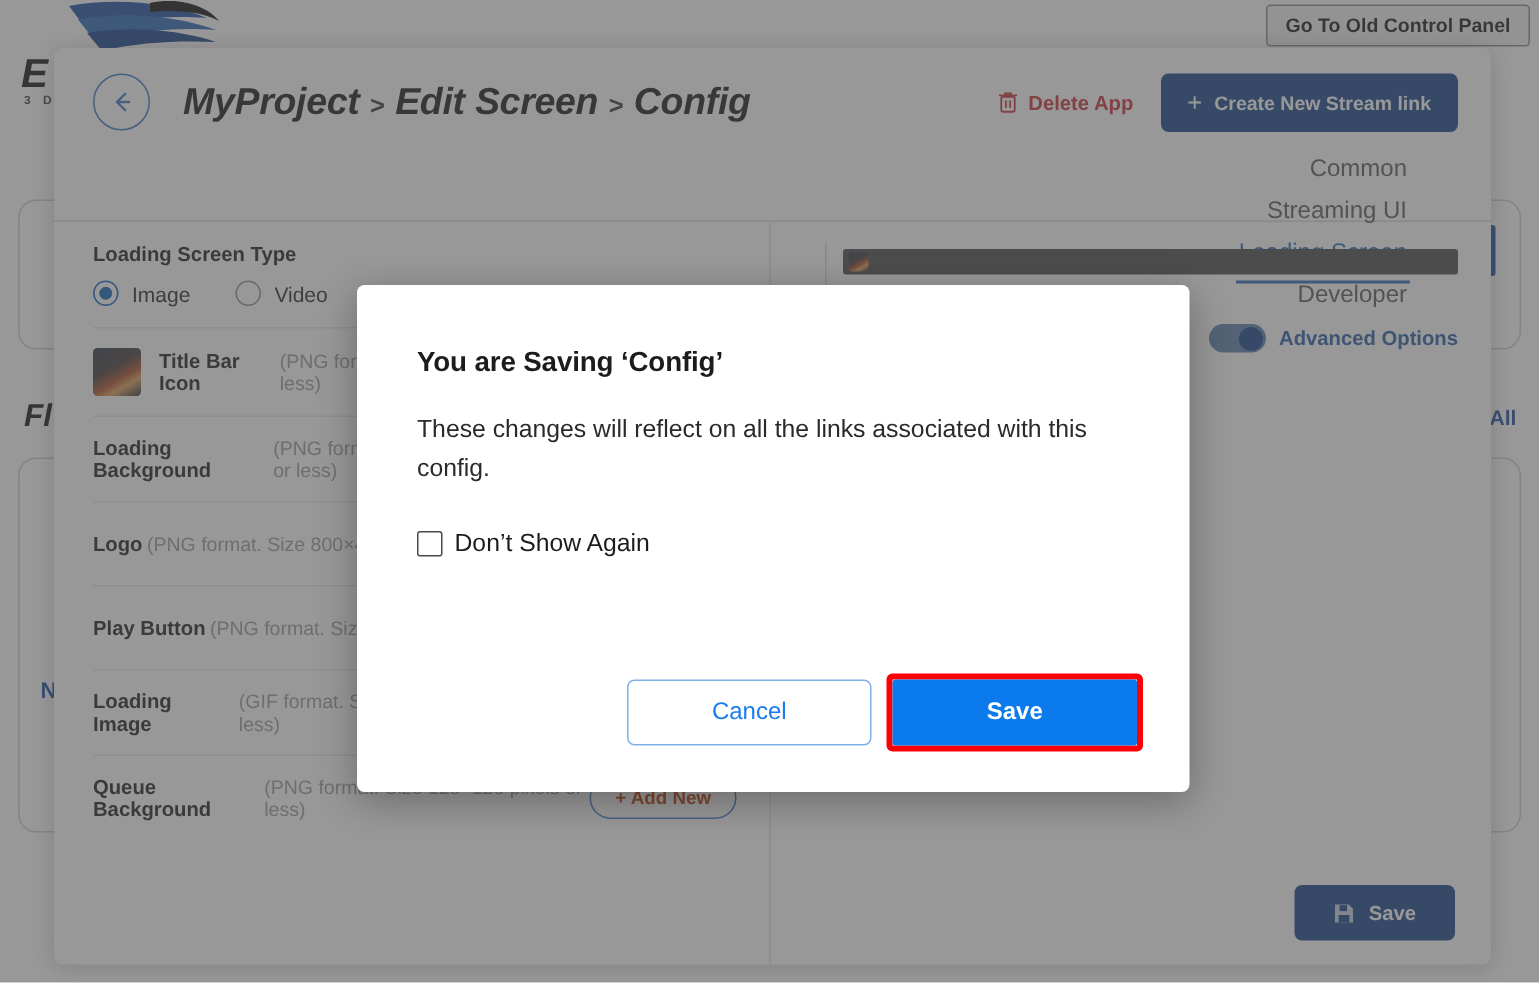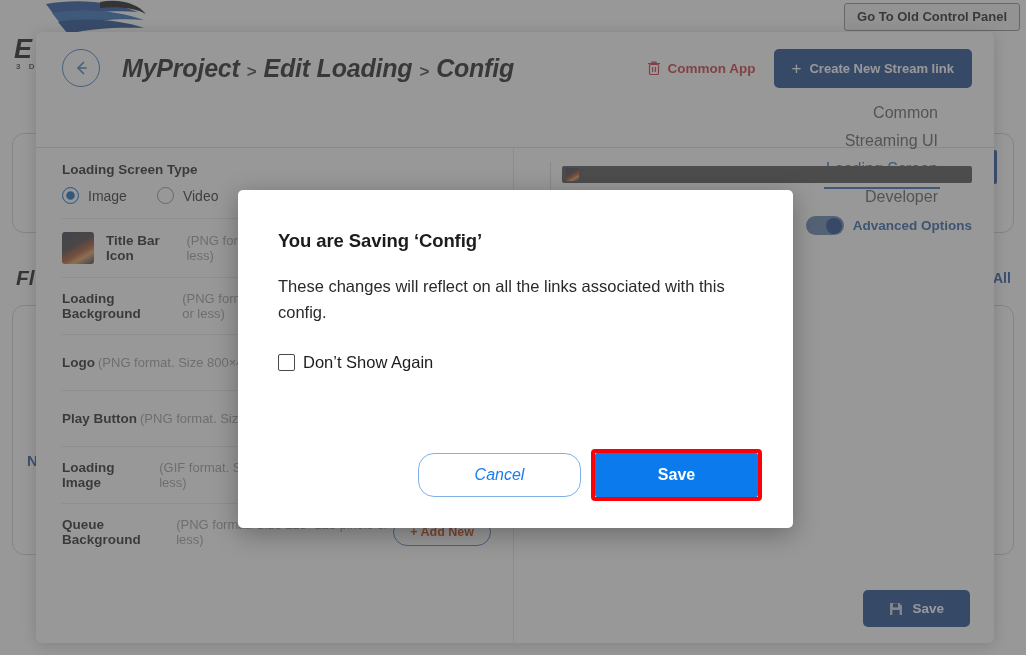--- a/index.html
+++ b/index.html
@@ -231,24 +231,24 @@
   }
   .checkbox {
     width: 17px; height: 17px; border: 1.7px solid #4a4a4a; border-radius: 2px;
     flex: 0 0 auto;
   }
   .modal-actions {
     position: absolute; right: 31px; bottom: 27px;
     display: flex; align-items: center; gap: 10px;
   }
   .btn-cancel {
-    width: 163px; height: 44px; border: 1.4px solid #7fb0e8; border-radius: 16px;
+    width: 163px; height: 44px; border: 1.4px solid #7fb0e8; border-radius: 5px;
     background: #fff; color: #1a7ded;
     font-size: 16px; font-weight: 500;
-    display: flex; align-items: center; justify-content: center; font-style: italic;
+    display: flex; align-items: center; justify-content: center;
   }
   .btn-save-wrap {
     border: 4px solid #fc0008; border-radius: 4px; padding: 0;
     display: flex;
   }
   .btn-save {
     width: 163px; height: 44px; border-radius: 2px;
     background: #0b7aec; color: #fff;
     font-size: 16px; font-weight: 700;
     display: flex; align-items: center; justify-content: center;
@@ -288,33 +288,33 @@
       <div class="back-circle">
         <svg width="20" height="20" viewBox="0 0 20 20" fill="none" stroke="#3f7ac4" stroke-width="1.6" stroke-linecap="round" stroke-linejoin="round">
           <path d="M12.5 4.5 L7 10 L12.5 15.5"></path>
           <path d="M7 10 H15"></path>
         </svg>
       </div>
 
       <div class="crumb">
         <span>MyProject</span>
         <span class="sep">&gt;</span>
-        <span>Edit Loading</span>
+        <span>Edit Screen</span>
         <span class="sep">&gt;</span>
         <span>Config</span>
       </div>
 
       <div class="head-right">
         <div class="delete-app">
           <svg width="14" height="16" viewBox="0 0 14 16" fill="none" stroke="#c8303a" stroke-width="1.2">
             <rect x="2.5" y="4.5" width="9" height="10" rx="1.3"></rect>
             <path d="M1 3.6h12M5 3.6V2.2h4v1.4"></path>
             <path d="M5.6 7v5M8.4 7v5"></path>
           </svg>
-          <span>Common App</span>
+          <span>Delete App</span>
         </div>
         <div class="create-link-btn">
           <span class="plus">+</span>
           <span>Create New Stream link</span>
         </div>
       </div>
     </div>
 
     <div class="tabs-row">
       <div class="tab">Common</div>

